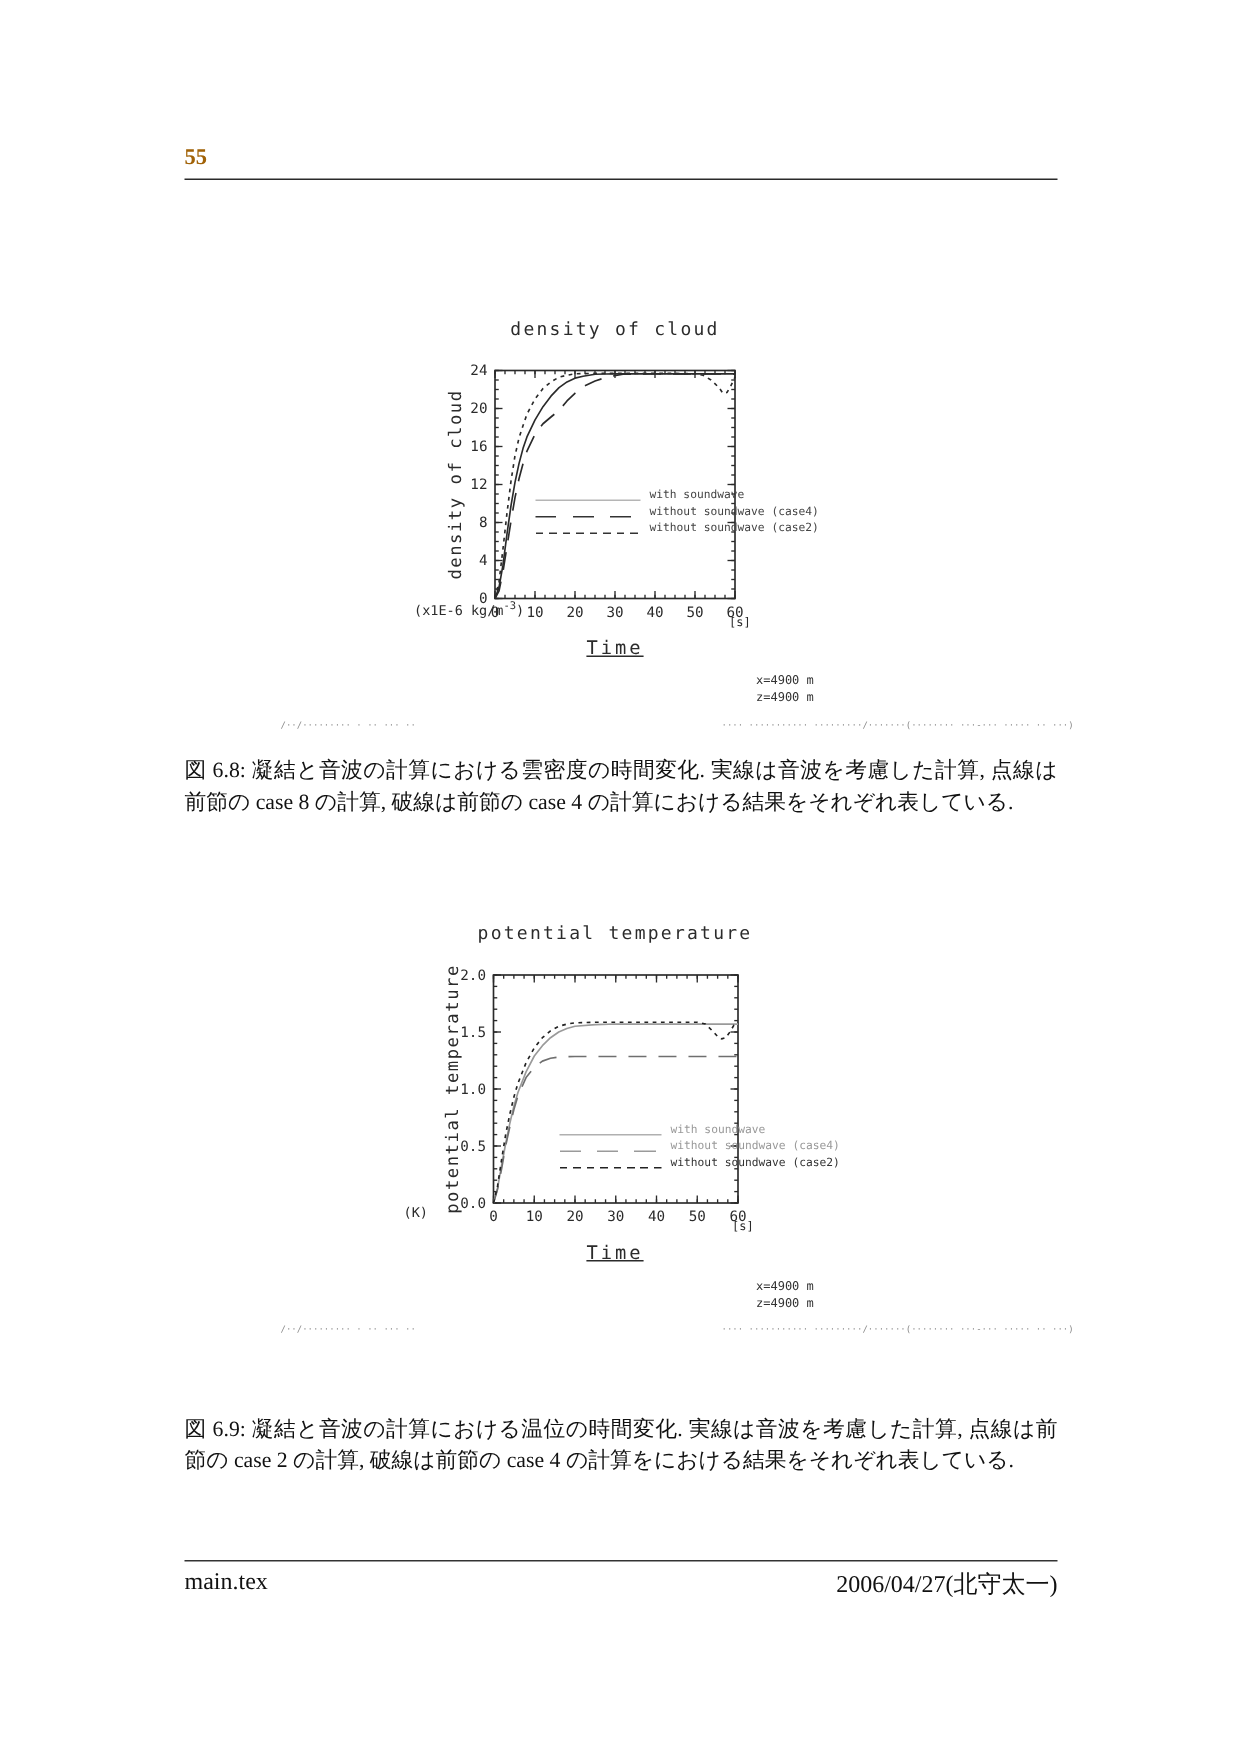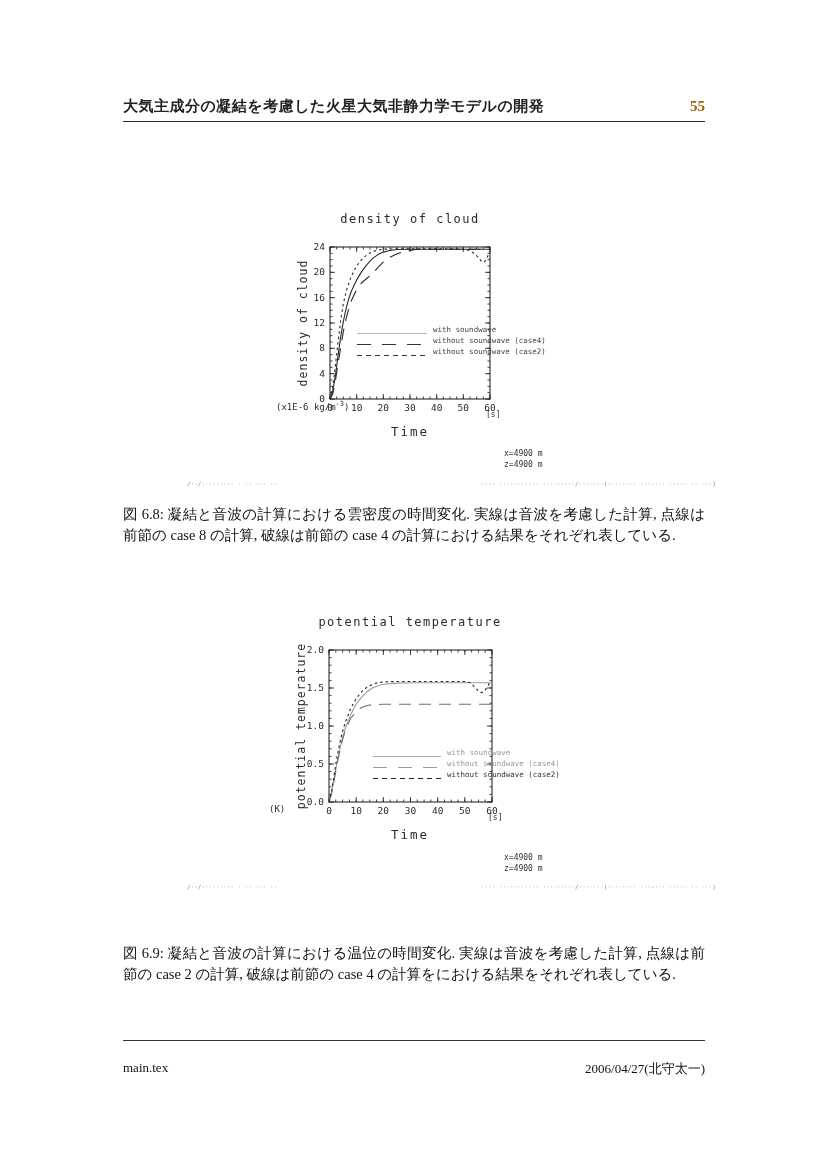--- a/index.html
+++ b/index.html
@@ -25,21 +25,21 @@
     font-family:"DejaVu Sans Mono",monospace;font-size:12px;letter-spacing:1.5px;
     color:#2b2b2b;text-align:center;white-space:nowrap;
   }
   .plot-ylabel{
     font-family:"DejaVu Sans Mono",monospace;font-size:11.5px;letter-spacing:1px;
     color:#2b2b2b;white-space:nowrap;
     transform:translate(-50%,-50%) rotate(-90deg);
   }
   .plot-xlabel{
     font-family:"DejaVu Sans Mono",monospace;font-size:12.5px;letter-spacing:2px;
-    color:#2b2b2b;text-align:center;white-space:nowrap;
+    color:#2b2b2b;text-align:center;white-space:nowrap;text-decoration:underline;
   }
   .plot-unit{
     font-family:"DejaVu Sans Mono",monospace;font-size:9px;color:#2b2b2b;white-space:nowrap;
   }
   .plot-unit sup{font-size:7px;}
   .plot-sunit{
     font-family:"DejaVu Sans Mono",monospace;font-size:8px;color:#2b2b2b;
   }
   .legend{display:flex;flex-direction:column;gap:3px;}
   .legend-row{display:flex;align-items:flex-end;height:8px;}
@@ -51,31 +51,30 @@
     font-family:"DejaVu Sans Mono",monospace;font-size:8px;color:#333;line-height:11px;white-space:pre;text-align:right;
   }
   .fineprint{
     font-family:"DejaVu Sans Mono",monospace;font-size:6px;color:#8a8a8a;white-space:nowrap;letter-spacing:0;
   }
   .caption{
     font-size:14.5px;line-height:1.45;text-align:justify;color:#111;
   }
   
   .footer{
-    left:123px;top:1040px;width:582px;border-top:1.2px solid #333;padding-top:19px;
-    display:flex;justify-content:space-between;font-size:13px;color:#111;
+    left:123px;top:1040px;width:582px;border-top:1.2px solid #333;padding-top:5px;
+    display:flex;justify-content:space-between;font-size:16px;color:#111;
   }
   svg{position:absolute;overflow:visible;}
   svg text{font-family:"DejaVu Sans Mono",monospace;fill:#2b2b2b;}
 </style>
 </head>
 <body>
 
 <div class="abs header">
-  <span class="header-title">大気主成分の凝結を考慮した火星大気非静力学モデルの開発</span>
   <span class="page-number">55</span>
 </div>
 
 <div class="abs plot-title" style="left:300px;top:212px;width:220px;">density of cloud</div>
 
 <svg id="chart1" style="left:280px;top:240px;" width="240" height="182" viewBox="0 0 240 182">
     <rect x="50" y="7" width="160" height="152" fill="none" stroke="#2a2a2a" stroke-width="1.1"></rect>
     <line x1="50" y1="159" x2="50" y2="156.5" stroke="#2a2a2a" stroke-width="0.9"></line>
     <line x1="50" y1="7" x2="50" y2="9.5" stroke="#2a2a2a" stroke-width="0.9"></line>
     <line x1="56.666666666666664" y1="159" x2="56.666666666666664" y2="156.5" stroke="#2a2a2a" stroke-width="0.9"></line>

